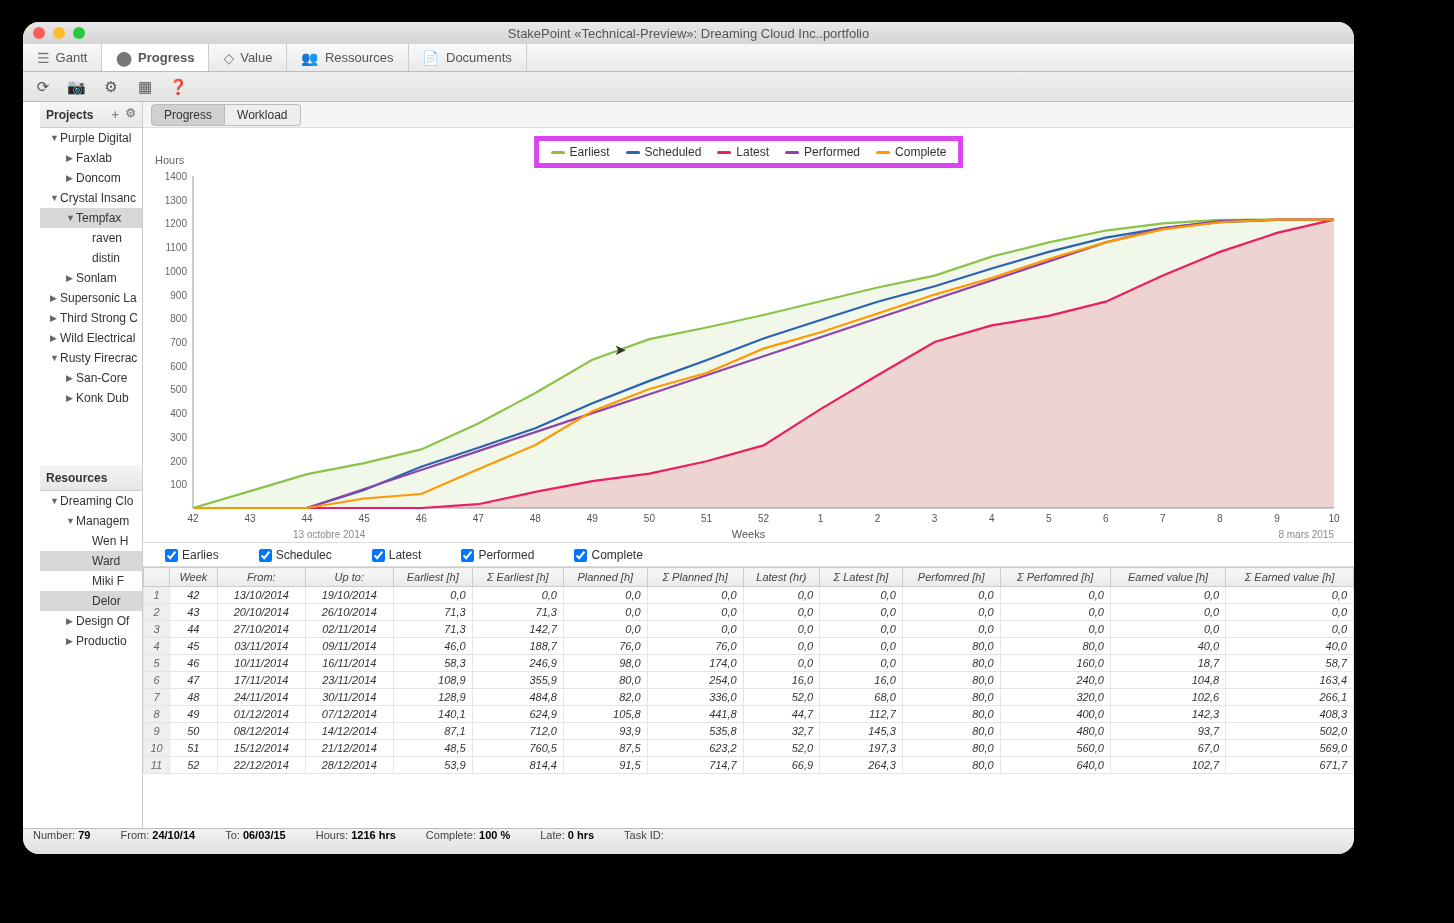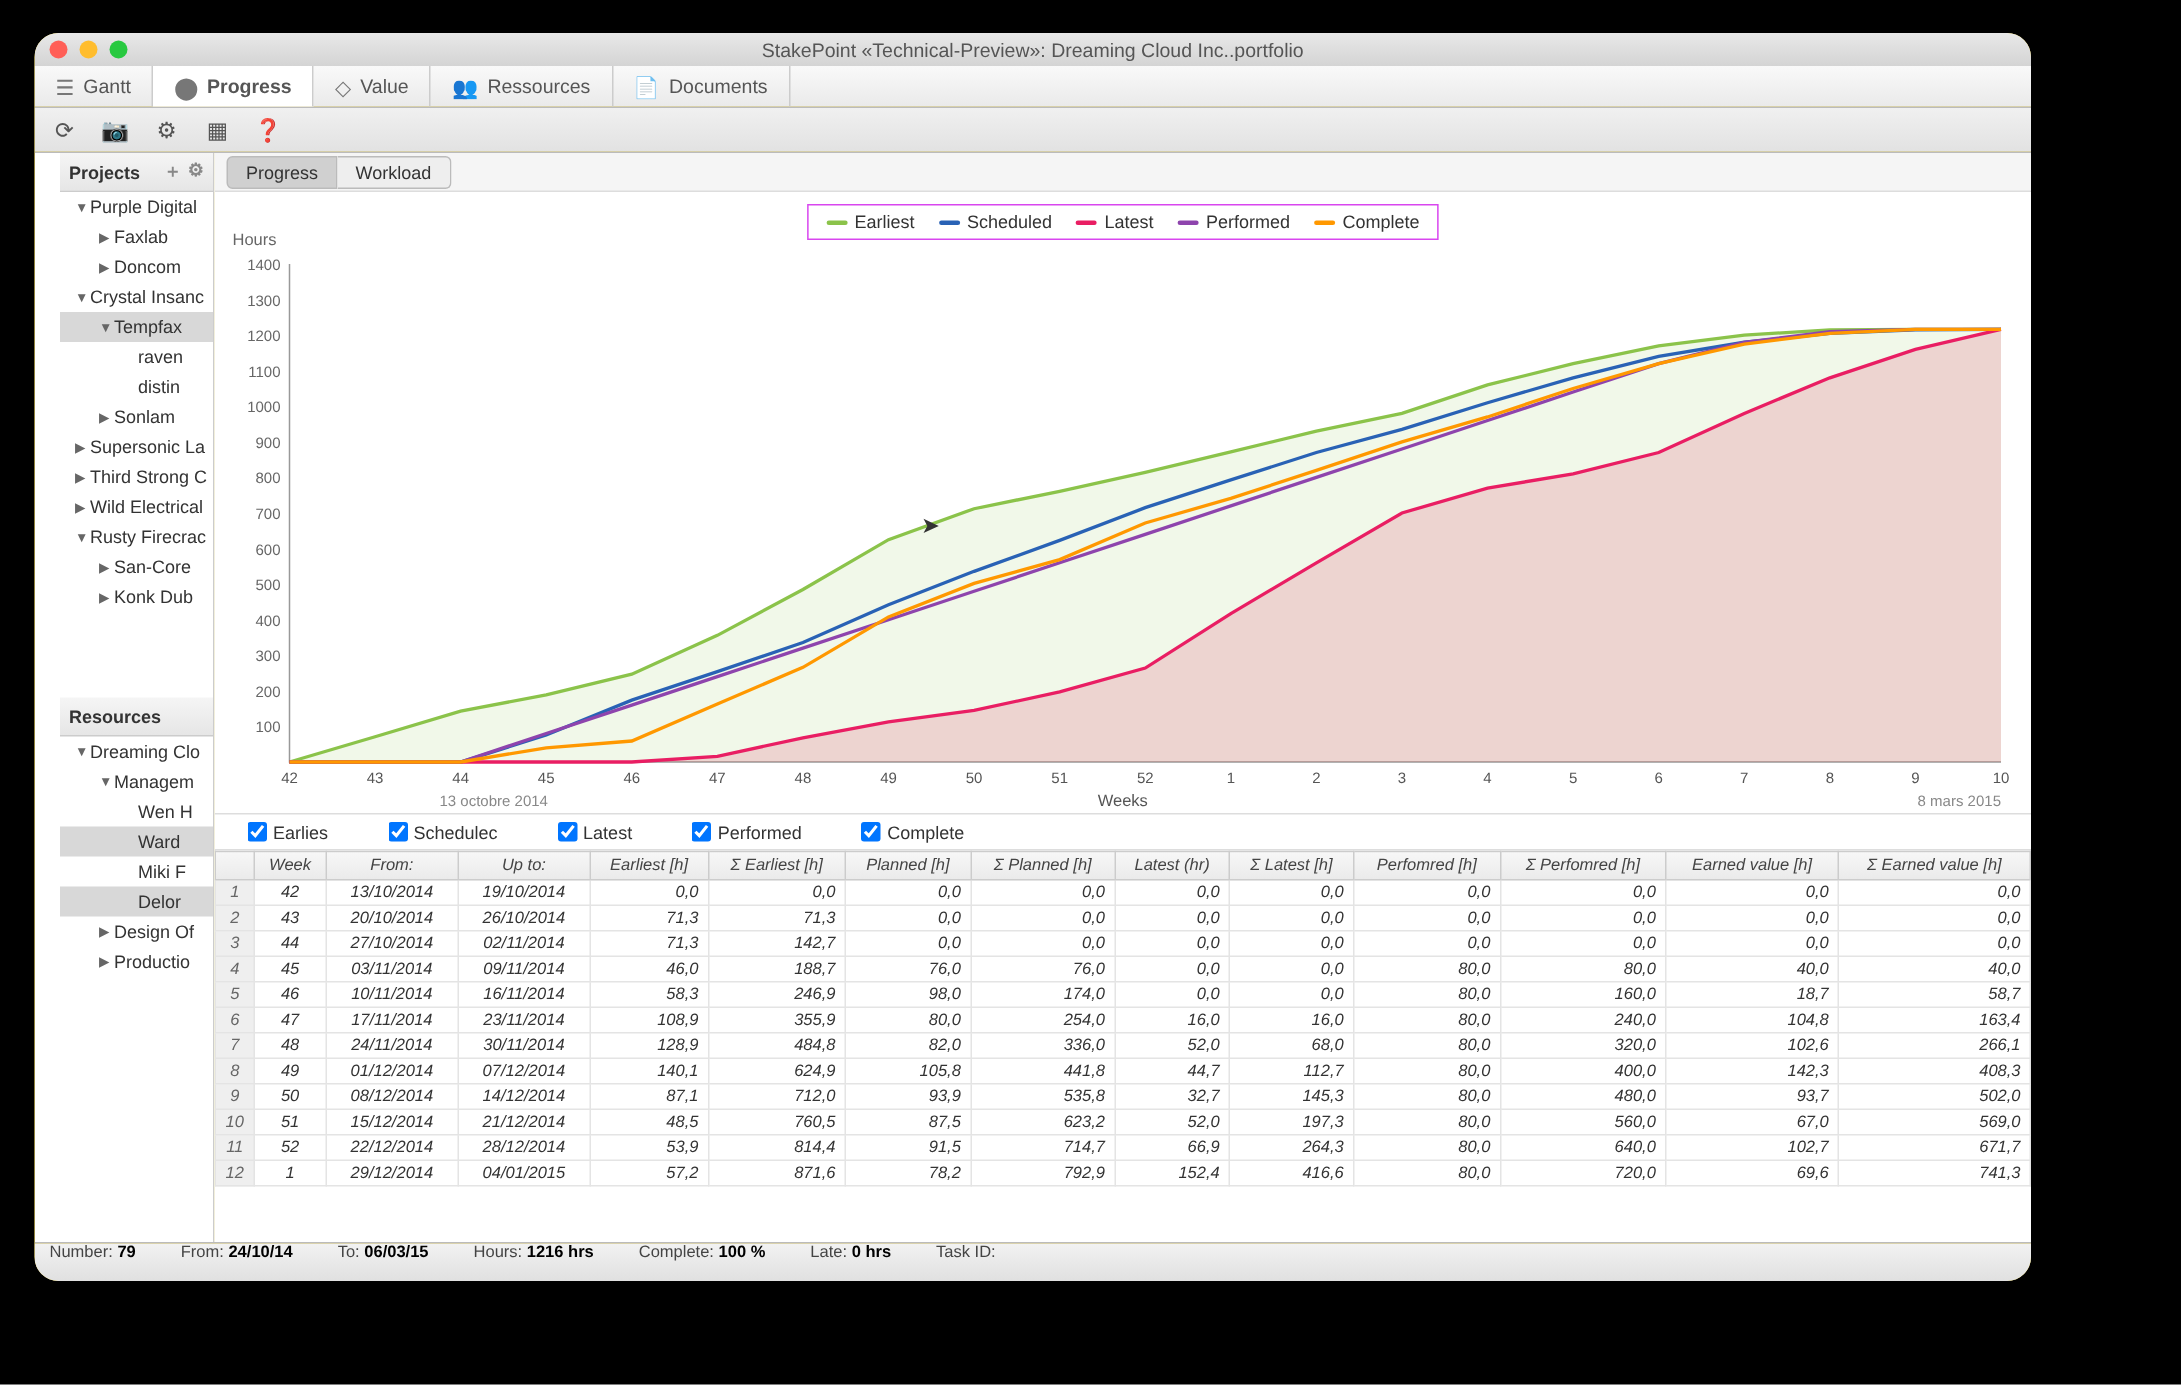--- a/index.html
+++ b/index.html
@@ -24,30 +24,30 @@
 .node{ height:20px; display:flex; align-items:center; white-space:nowrap; overflow:hidden; padding-left:4px; cursor:pointer; }
 .node.l1{padding-left:10px}.node.l2{padding-left:26px}.node.l3{padding-left:42px}
 .node.sel{ background:#d8d8d8; }
 .node .arr{ width:10px; color:#666; font-size:9px; }
 .main{ flex:1; display:flex; flex-direction:column; background:#fff; overflow:hidden; }
 .subtabs{ height:26px; display:flex; align-items:center; padding-left:8px; background:#f5f5f5; border-bottom:1px solid #ddd; }
 .subtab{ padding:3px 12px; border:1px solid #bbb; background:#eee; font-size:12px; cursor:pointer; }
 .subtab:first-child{border-radius:4px 0 0 4px}.subtab:last-child{border-radius:0 4px 4px 0; border-left:none}
 .subtab.active{ background:#d0d0d0; }
 .chartwrap{ flex:0 0 415px; position:relative; border-bottom:1px solid #ddd; }
-.legend{ position:absolute; top:8px; left:50%; transform:translateX(-50%); display:flex; gap:16px; background:#fff; padding:4px 12px; border:1px solid #d946ef; font-size:12px; }
+.legend{ position:absolute; top:8px; left:50%; transform:translateX(-50%); display:flex; gap:16px; background:#fff; padding:4px 12px; border:5px solid #d946ef; font-size:12px; }
 .legend .item{display:flex;align-items:center;gap:5px}
 .legend .sw{width:14px;height:3px;border-radius:2px}
 .ylabel{ position:absolute; left:12px; top:26px; font-size:11px; color:#666; }
 svg.chart{ position:absolute; left:0; top:0; }
 .xlabel{ position:absolute; bottom:2px; left:50%; transform:translateX(-50%); font-size:11px; color:#555; }
 .dateL{position:absolute;left:150px;bottom:2px;font-size:10px;color:#888}
 .dateR{position:absolute;right:20px;bottom:2px;font-size:10px;color:#888}
 .checks{ height:24px; display:flex; align-items:center; gap:40px; padding-left:22px; font-size:12px; border-bottom:1px solid #ddd; }
-.checks label{display:flex;align-items:flex-start;gap:4px}
+.checks label{display:flex;align-items:flex-end;gap:4px}
 .tablewrap{ flex:1; overflow:auto; position:relative; }
 table{ border-collapse:collapse; width:100%; font-size:11px;font-style:italic; }
 th{ background:linear-gradient(#f7f7f7,#eaeaea); border:1px solid #ccc; padding:3px 4px; font-weight:normal; color:#444; white-space:nowrap; text-align:center; }
 td{ border:1px solid #e4e4e4; padding:2px 6px; text-align:right; white-space:nowrap; }
 td.rownum{ background:#efefef; text-align:center; color:#666; width:26px; }
 td.ctr{text-align:center}
 .status{ height:26px; background:linear-gradient(#f2f2f2,#e0e0e0); border-top:1px solid #bbb; display:flex; gap:30px; padding-left:10px; font-size:11px; color:#444; }
 .status b{color:#000}
 .cursor{position:absolute; left:471px; top:213px; font-size:15px; pointer-events:none;}
 </style>
@@ -480,36 +480,20 @@
                 <td>814,4</td>
                 <td>91,5</td>
                 <td>714,7</td>
                 <td>66,9</td>
                 <td>264,3</td>
                 <td>80,0</td>
                 <td>640,0</td>
                 <td>102,7</td>
                 <td>671,7</td>
               </tr>
-              <tr>
-                <td class="rownum">12</td>
-                <td class="ctr">1</td>
-                <td class="ctr">29/12/2014</td>
-                <td class="ctr">04/01/2015</td>
-                <td>57,2</td>
-                <td>871,6</td>
-                <td>78,2</td>
-                <td>792,9</td>
-                <td>152,4</td>
-                <td>416,6</td>
-                <td>80,0</td>
-                <td>720,0</td>
-                <td>69,6</td>
-                <td>741,3</td>
-              </tr>
             </tbody>
           </table>
       </div>
     </div>
   </div>
 
   <div class="status">
     <span><span>Number:</span> <b>79</b></span>
     <span><span>From:</span> <b>24/10/14</b></span>
     <span><span>To:</span> <b>06/03/15</b></span>

